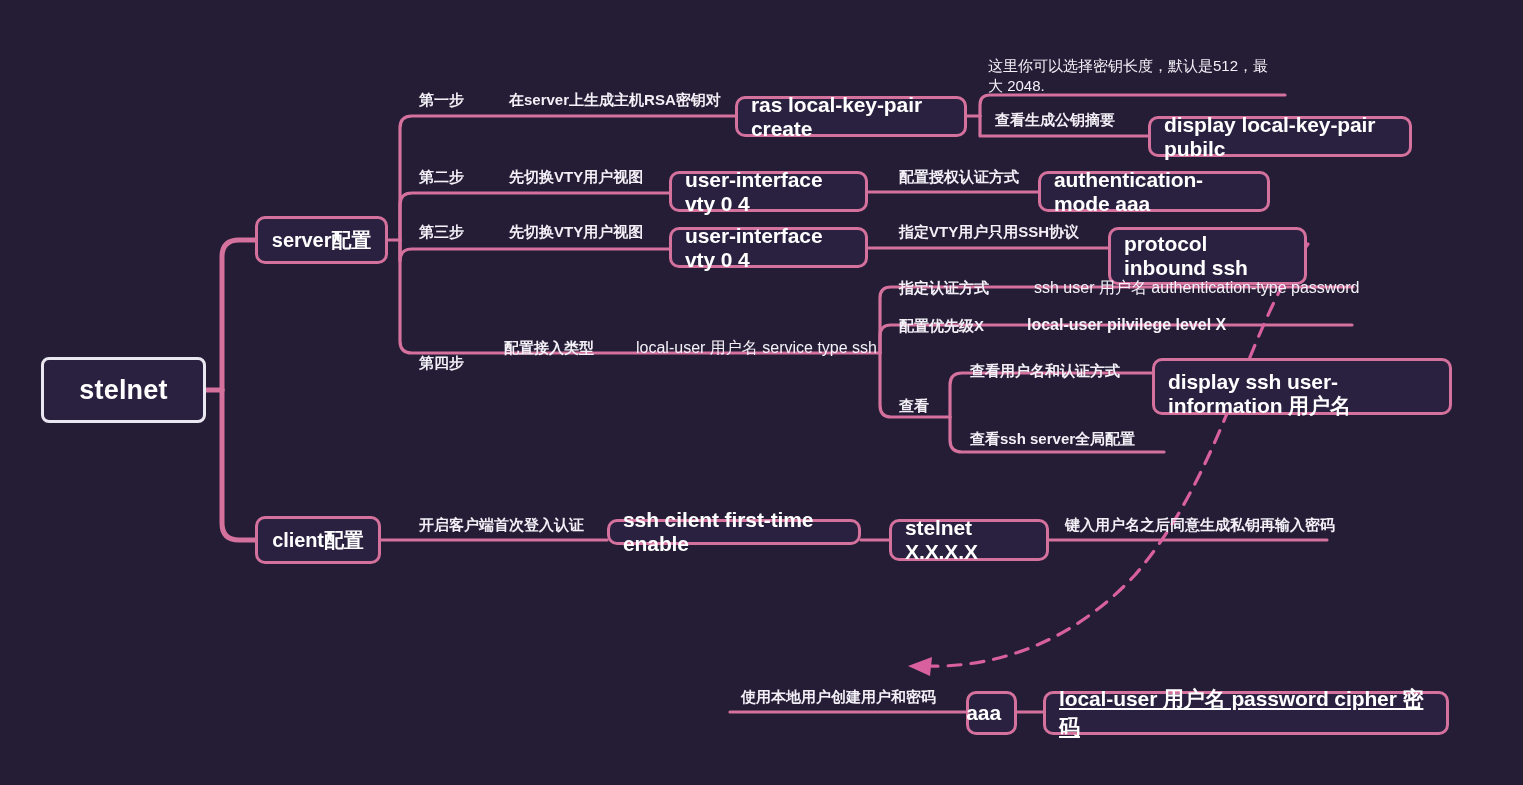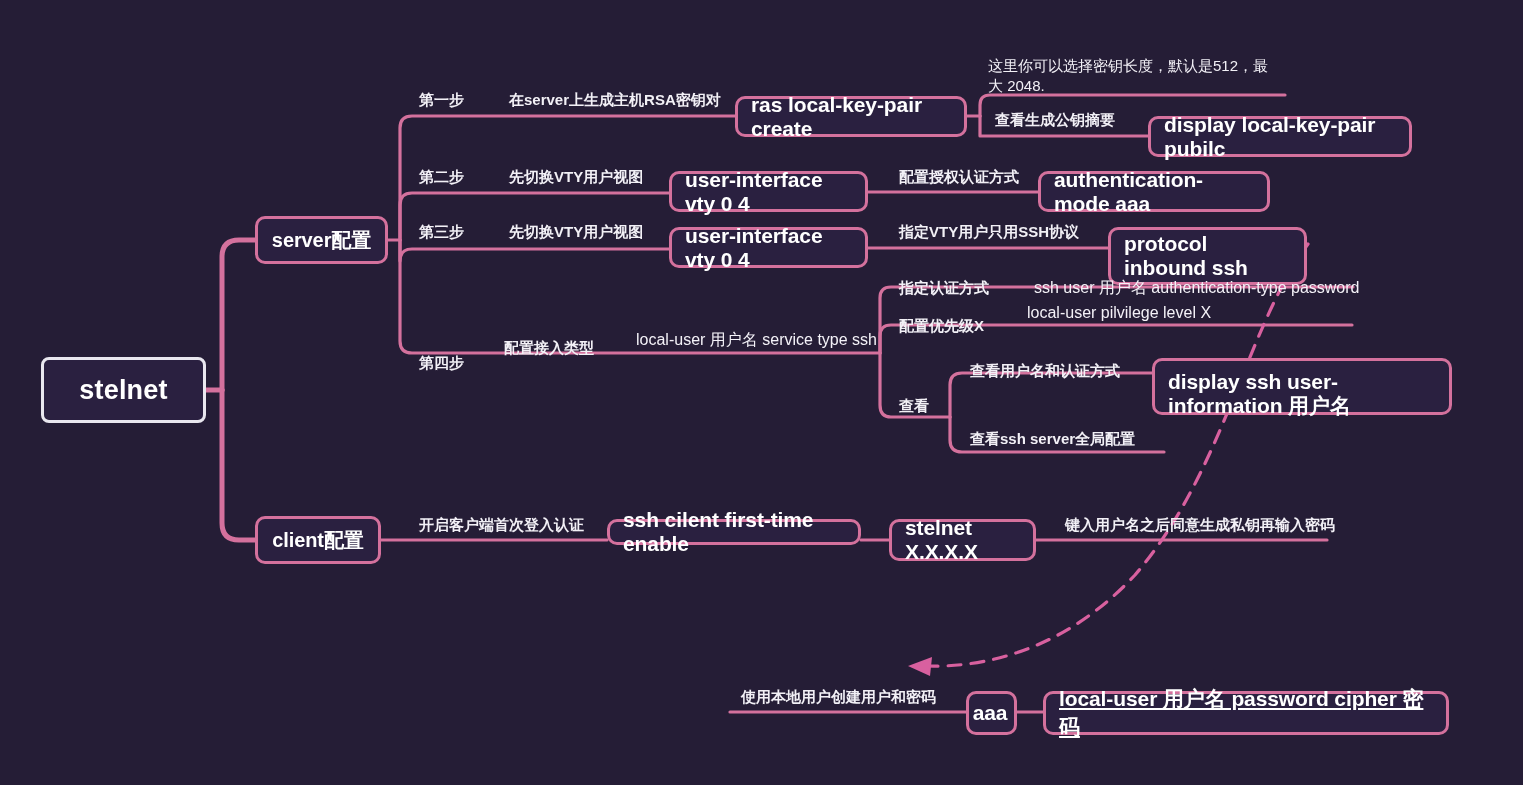--- a/index.html
+++ b/index.html
@@ -162,54 +162,54 @@
   </div>
 
   <div class="label" style="left:899px; top:223px;">指定VTY用户只用SSH协议</div>
 
   <div class="node cmd" style="left:1108px; top:227px; width:199px; height:58px;">
     <span>protocol inbound ssh</span>
   </div>
 
   <div class="label" style="left:419px; top:354px;">第四步</div>
   <div class="label" style="left:504px; top:339px;">配置接入类型</div>
-  <div class="label thin" style="left:636px; top:330px;text-align:center;">local-user 用户名 service type ssh</div>
+  <div class="label thin" style="left:636px; top:338px;text-align:center;">local-user 用户名 service type ssh</div>
 
   <div class="label" style="left:899px; top:279px;">指定认证方式</div>
   <div class="label thin" style="left:1034px; top:278px;">ssh user 用户名 authentication-type password</div>
 
   <div class="label" style="left:899px; top:317px;">配置优先级X</div>
-  <div class="label thin" style="left:1027px; top:304px;">local-user pilvilege level X</div>
+  <div class="label thin" style="left:1027px; top:316px;font-weight:bold;">local-user pilvilege level X</div>
 
   <div class="label" style="left:899px; top:397px;">查看</div>
 
   <div class="label" style="left:970px; top:362px;">查看用户名和认证方式</div>
 
   <div class="node cmd wrap" style="left:1152px; top:358px; width:300px; height:57px;">
     <span>display ssh user-information 用户名</span>
   </div>
 
   <div class="label" style="left:970px; top:430px;">查看ssh server全局配置</div>
 
 
   <div class="label" style="left:419px; top:516px;">开启客户端首次登入认证</div>
 
   <div class="node cmd" style="left:607px; top:519px; width:254px; height:26px;">
     <span>ssh cilent first-time  enable</span>
   </div>
 
-  <div class="node cmd" style="left:889px; top:519px; width:147px; height:42px;">
+  <div class="node cmd" style="left:889px; top:519px; width:160px; height:42px;">
     <span>stelnet X.X.X.X</span>
   </div>
 
   <div class="label" style="left:1065px; top:516px;">键入用户名之后同意生成私钥再输入密码</div>
 
   <div class="label" style="left:741px; top:688px;">使用本地用户创建用户和密码</div>
 
-  <div class="node cmd" style="left:966px; top:691px; width:51px; height:44px; justify-content:center;padding-left:10px;">
+  <div class="node cmd" style="left:966px; top:691px; width:51px; height:44px; justify-content:flex-end;padding-left:10px;">
     <span>aaa</span>
   </div>
 
   <div class="node cmd" style="left:1043px; top:691px; width:406px; height:44px;text-decoration:underline;">
     <span>local-user 用户名 password cipher 密码</span>
   </div>
 
 </div>
 
 </body></html>

